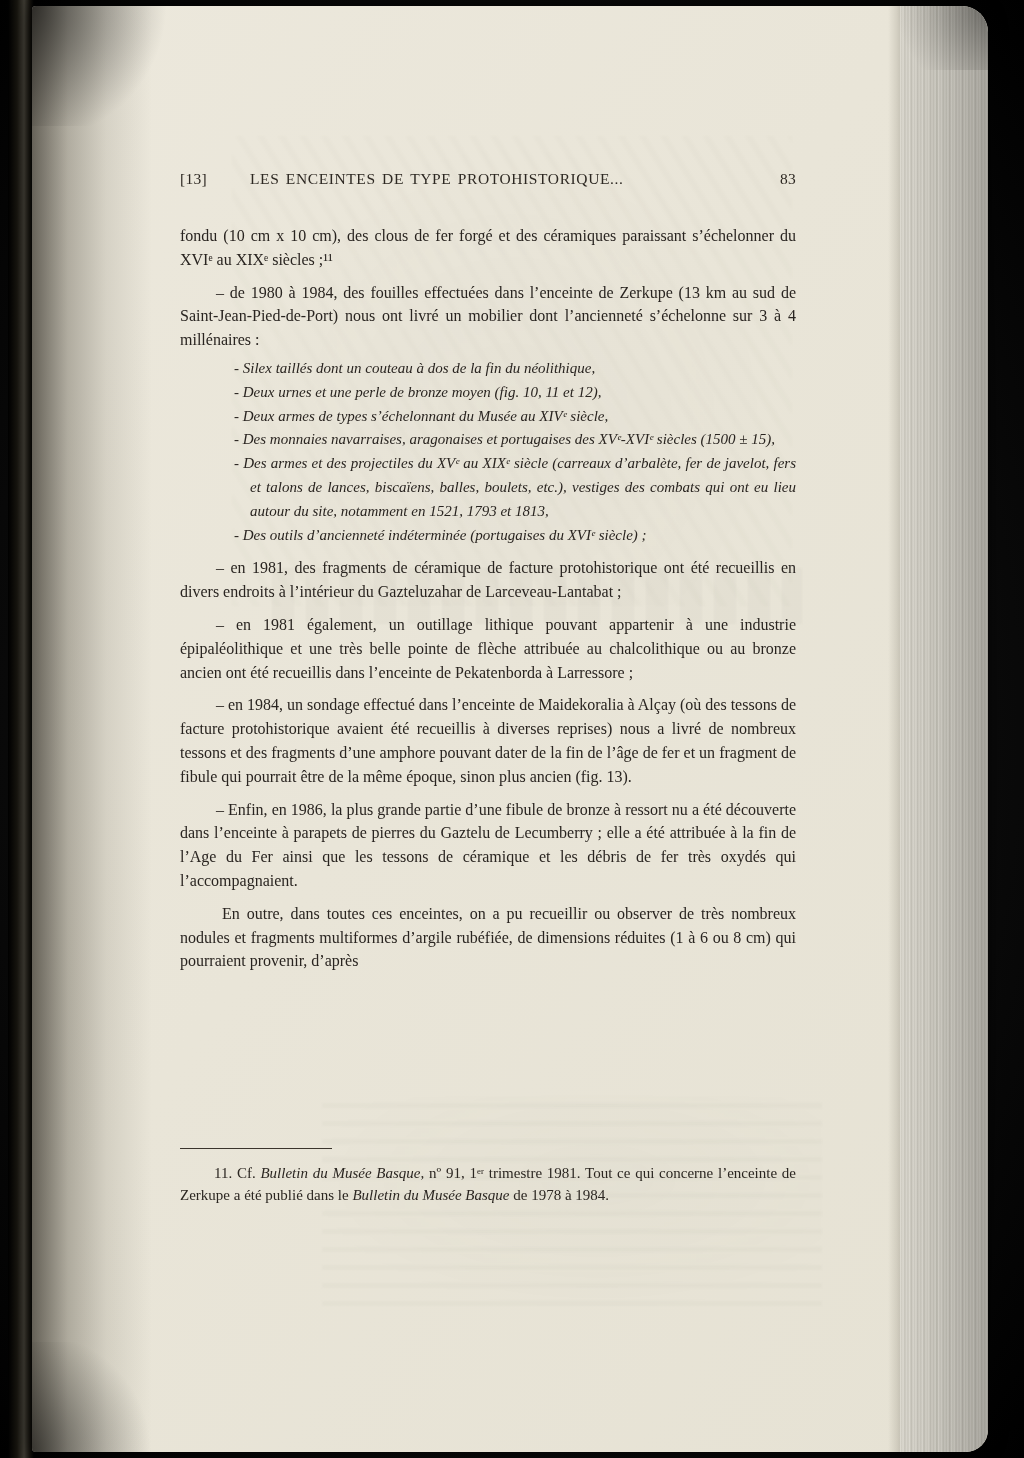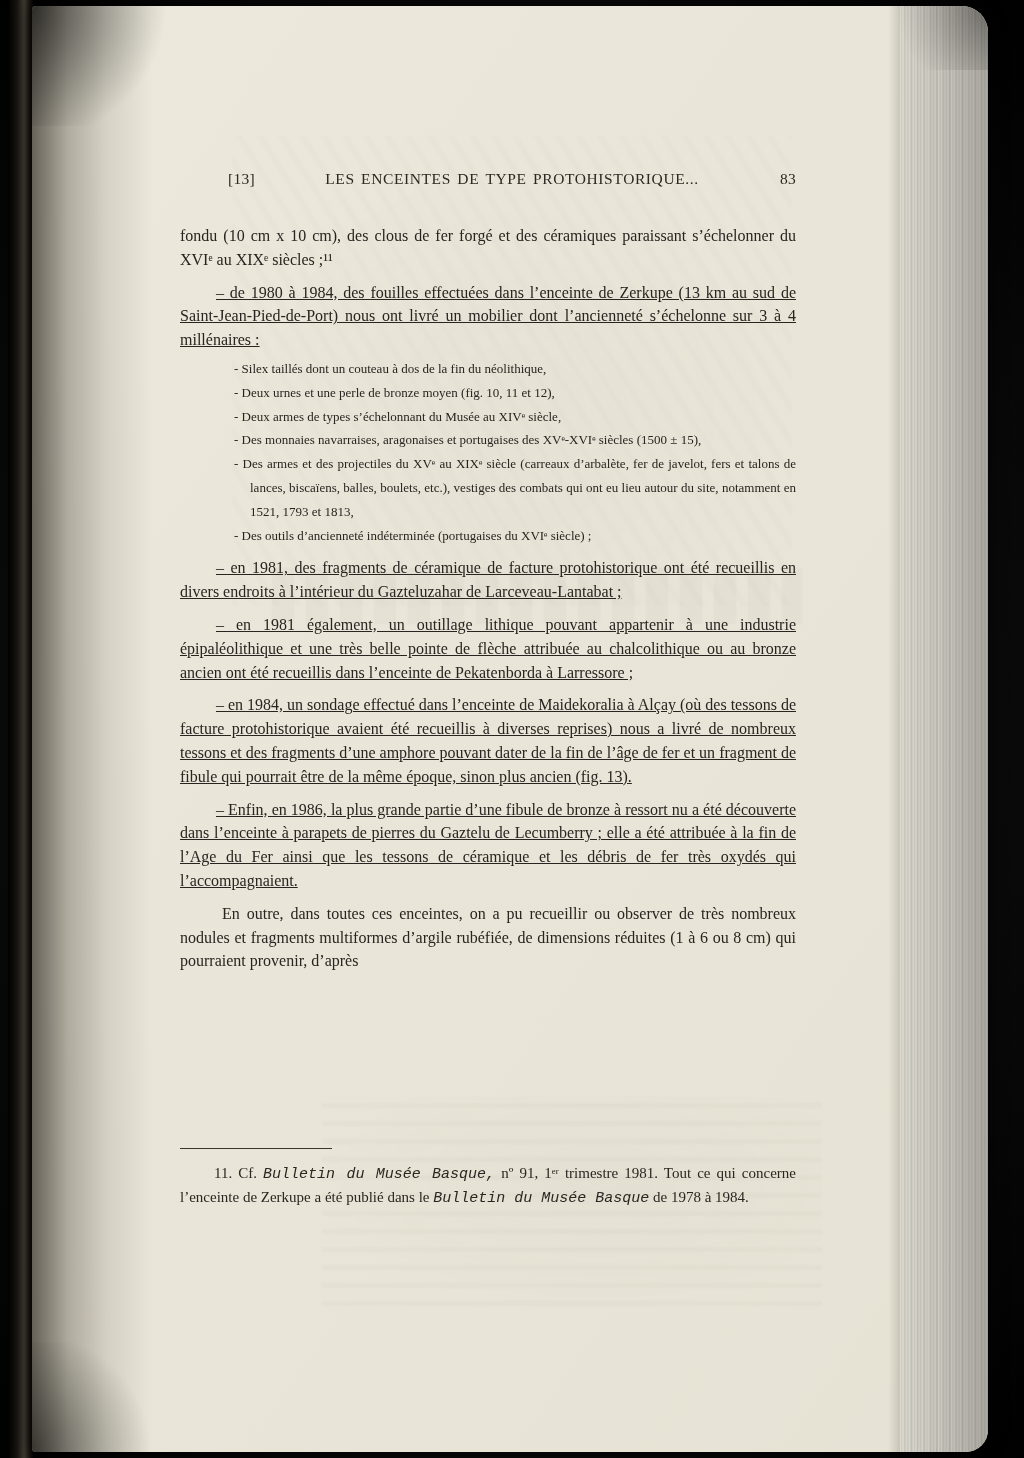--- a/index.html
+++ b/index.html
@@ -86,63 +86,64 @@
     position: absolute; left: 148px; top: 164px; width: 616px;
     color: #2a2520;
     z-index: 3;
   }
   .running-head {
     display: flex; align-items: baseline;
     font-size: 15.5px; letter-spacing: 0.3px;
     margin-bottom: 36px;
     color: #2d2822;
   }
-  .running-head .rh-left  { width: 70px; text-align: left; margin-left: 48px; }
-  .running-head .rh-title { flex: 1; text-align: center; letter-spacing: 0.6px; word-spacing: 2px; }
+  .running-head .rh-left  { width: 70px; text-align: left; }
+  .running-head .rh-title { flex: 1; text-align: left; letter-spacing: 0.6px; word-spacing: 2px; }
   .running-head .rh-right { width: 70px; text-align: right; }
 
   .body-text p {
     margin: 0;
     font-size: 16px;
     line-height: 23.8px;
     text-align: justify;
     color: #292420;
   }
   .p-noindent { text-indent: 0; }
-  .p-dash { text-indent: 36px; margin-top: 9px !important; text-decoration: underline; }
+  .p-dash { text-indent: 36px; margin-top: 9px !important; }
   .p-plainindent { text-indent: 42px; margin-top: 9px !important; }
 
   .finds-list { margin: 5px 0 0 0; padding: 0; list-style: none; }
   .finds-list li {
-    font-size: 13px;
+    font-size: 15px;
     line-height: 23.8px;
     text-align: justify;
     padding-left: 70px;
     text-indent: -16px;
     color: #292420;
+    font-style: italic;
   }
 
   .footnote-block {
     position: absolute; left: 148px; top: 1142px; width: 616px;
     z-index: 3;
     color: #2b2621;
   }
   .footnote-rule {
     width: 152px; height: 0;
     border-top: 1.5px solid #3a342c;
     margin-bottom: 13px;
   }
   .footnote-text {
     margin: 0;
     font-size: 15px;
     line-height: 22.4px;
     text-align: justify;
     text-indent: 34px;
   }
-  .footnote-text .it { font-style: italic; font-family: Liberation Mono, monospace; }
+  .footnote-text .it { font-style: italic; }
 </style>
 </head>
 <body>
 
 <div class="stage">
   <div class="spine-sliver"></div>
 
   <div class="page">
     <div class="ghost ghost-a"></div>
     <div class="ghost ghost-b"></div>

